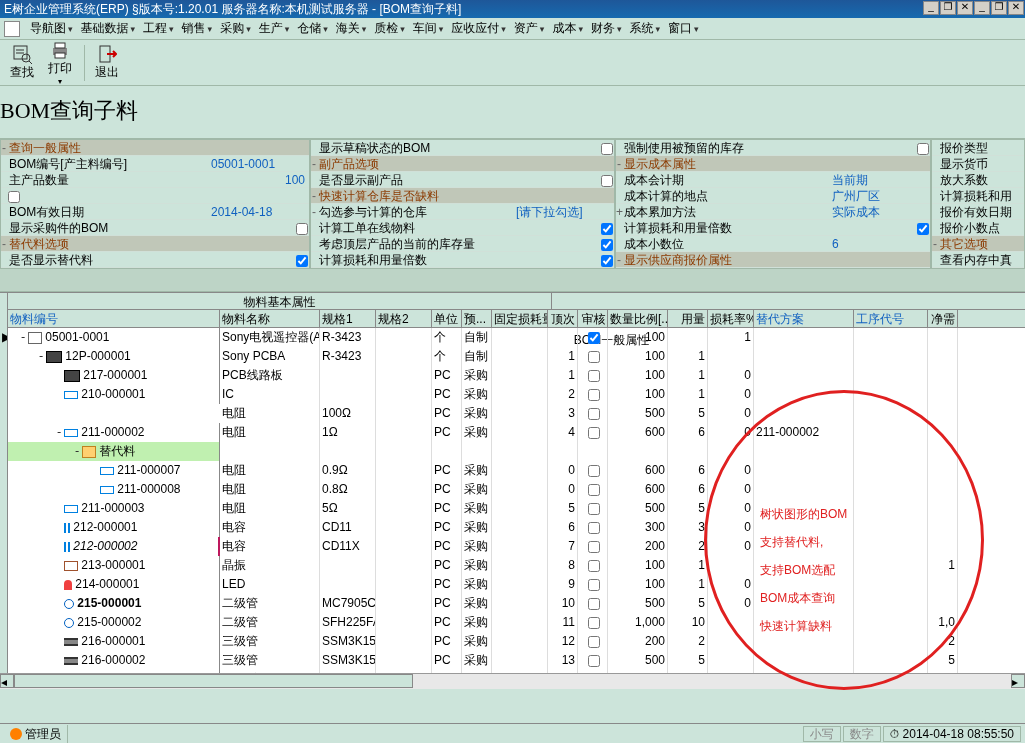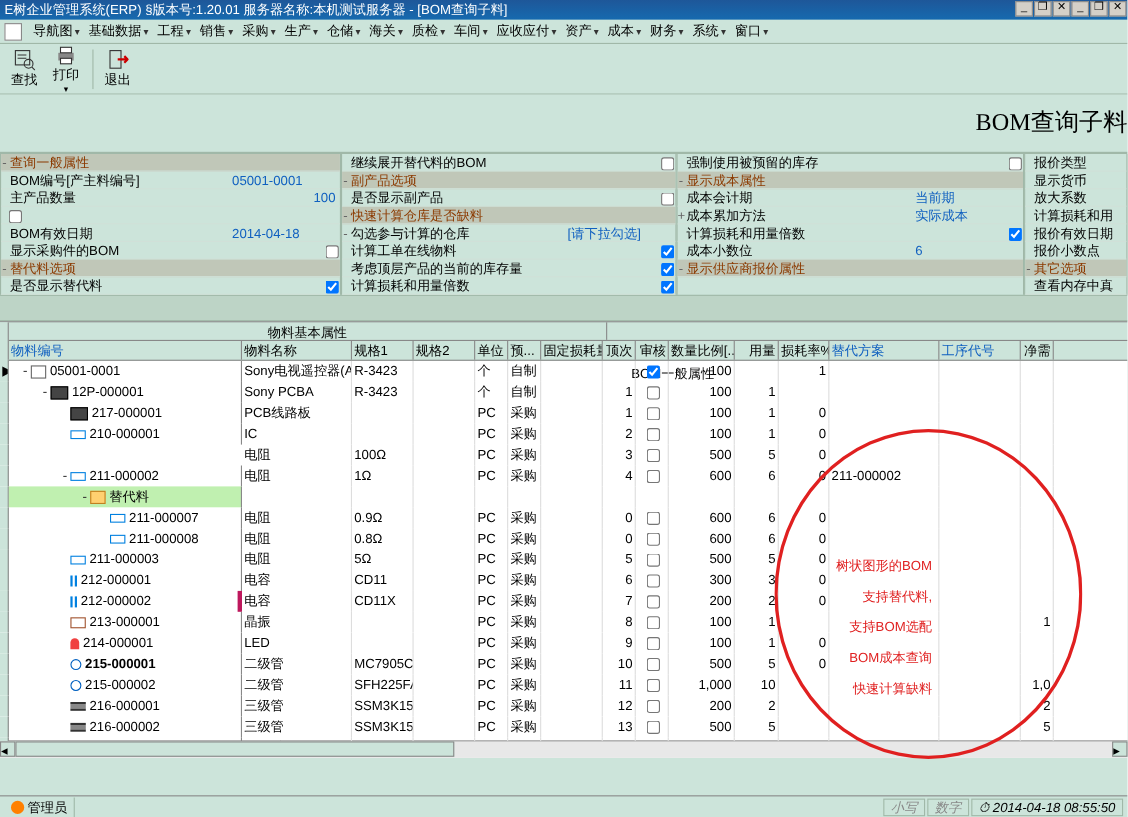--- a/index.html
+++ b/index.html
@@ -12,21 +12,21 @@
 .menubar { background: #cce4da; border-bottom: 1px solid #a0b8a8; padding-left: 4px; display:flex; align-items:center; height:22px; }
 .menubar .mico { width:16px; height:16px; border:1px solid #888; background:#fff; margin-right:6px; display:inline-block; }
 .menubar .item { padding: 2px 4px; display: inline-flex; align-items:center; cursor:pointer; }
 .menubar .item .arrow { font-size: 9px; margin-left: 2px; color:#333; }
 
 .toolbar { background: #cce4da; padding: 0px 4px 0px 4px; display: flex; border-bottom: 1px solid #a0b8a8; height:46px; align-items:center; }
 .toolbar .btn { display:flex; flex-direction:column; align-items:center; padding: 2px 6px; margin-right:2px; cursor:pointer; }
 .toolbar .btn .ico { width:20px; height:20px; }
 .toolbar .sep { width:1px; height:36px; background:#a0b8a8; margin: 0 4px; }
 
-.page-title { text-align:right; font-size: 22px; font-family: "SimSun"; padding: 10px 0 12px 0; background:#cce4da; border-bottom:2px solid #a0b8a8;}
+.page-title { text-align:left; font-size: 22px; font-family: "SimSun"; padding: 10px 0 12px 0; background:#cce4da; border-bottom:2px solid #a0b8a8;}
 
 .props-wrap { display:flex; background:#cce4da; }
 .prop-col { border-left:1px solid #a0b8a8; border-right:1px solid #a0b8a8; flex-shrink:0; }
 .col1 { width: 310px; } .col2 { width:305px; } .col3 { width:316px; } .col4 { flex-grow:1; }
 .prow { display:flex; height:16px; line-height:16px; border-bottom:1px solid #d0e0d8; white-space:nowrap; overflow:hidden; }
 .pt { width:6px; text-align:center; color:#666;}
 .cbx { width:14px; text-align:center; }
 .prow .label { flex-grow:1; padding-left:2px; }
 .prow .val { width:100px; color:#1060c0; padding-left:2px;}
 .head { background:#c0c7b8; color:#8b3a00; font-weight:normal; }
@@ -60,27 +60,27 @@
 .ico-cap { border-left:2px solid #0080e0; border-right:2px solid #0080e0; width:6px; height:10px;}
 .ico-xtl { background:#fff; border:1px solid #a0522d; height:10px;}
 .ico-led { background:#f04040; border-radius:4px 4px 0 0; width:8px; height:10px;}
 .ico-trans { border:1px solid #0060c0; border-radius:50%; width:10px; height:10px;}
 .ico-dip { border-top:2px solid #333; border-bottom:2px solid #333; height:8px; width:14px; background:linear-gradient(#888,#888);}
 input[type=checkbox]{ width:12px; height:12px; margin:0; vertical-align:middle;}
 
 .hilite { background:#c0f0b0; }
 
 .circle { position:absolute; border:3px solid #e02020; border-radius:50%; pointer-events:none;}
-.anno { position:absolute; color:#e02020; font-size:20px; line-height:28px; pointer-events:none; font-family:"SimHei","SimSun"; text-align:right;}
+.anno { position:absolute; color:#e02020; font-size:20px; line-height:28px; pointer-events:none; font-family:"SimHei","SimSun"; text-align:left;}
 
 .statusbar { position:absolute; bottom:0; left:0; right:0; height:20px; background:#cce4da; border-top:1px solid #888; display:flex; align-items:center; padding:0 4px; font-size:12px;}
 .statusbar .sb-item { padding:0 6px; border-right:1px solid #a0b8a8; height:18px; line-height:18px; display:flex; align-items:center;}
 .statusbar .admin-ico { width:12px; height:12px; background:#ff8000; border-radius:50%; margin-right:3px;}
 .statusbar .bubble { width:14px; height:12px; border:1px solid #888; border-radius:6px; background:#fff; margin-right:4px;}
-.sb-right { margin-left:auto; display:flex;font-style:italic; }
+.sb-right { margin-left:auto; display:flex; }
 .sb-box { padding:0 6px; border:1px solid #a0b8a8; margin-left:2px; color:#888; height:16px; line-height:14px;}
 .hscroll { height: 16px; background:#e8e8e8; border-top:1px solid #999; display:flex; }
 .hscroll .sbar { height:14px; background:#cce4da; border:1px solid #888; width:14px; }
 .hscroll .track { flex-grow:1; position:relative;}
 .hscroll .thumb { position:absolute; left:0; top:0; height:14px; width:40%; background:#cce4da; border:1px solid #888;}
 </style>
 </head>
 <body>
 
 <div class="title-bar">
@@ -168,21 +168,21 @@
       </div>
   <div class="prow">
         <span class="pt"></span>
         <span class="label ind1">是否显示替代料</span>
         <span class="cbx"><input type="checkbox" checked="" style=""></span>
       </div>
  </div>
  <div class="prop-col col2">
   <div class="prow">
         <span class="pt"></span>
-        <span class="label ind1">继续展开替代料的BOM</span>
+        <span class="label ind1">显示草稿状态的BOM</span>
         <span class="cbx"><input type="checkbox" style=""></span>
       </div>
   <div class="prow head">
         <span class="pt">-</span>
         <span class="label">副产品选项</span>
       </div>
   <div class="prow">
         <span class="pt"></span>
         <span class="label ind1">是否显示副产品</span>
         <span class="cbx"><input type="checkbox" style=""></span>
@@ -219,20 +219,25 @@
         <span class="cbx"><input type="checkbox" style=""></span>
       </div>
   <div class="prow head">
         <span class="pt">-</span>
         <span class="label">显示成本属性</span>
       </div>
   <div class="prow">
         <span class="pt"></span>
         <span class="label ind1">成本会计期</span>
         <span class="val">当前期</span>
+      </div>
+  <div class="prow">
+        <span class="pt"></span>
+        <span class="label ind1">成本计算的地点</span>
+        <span class="val">广州厂区</span>
       </div>
   <div class="prow">
         <span class="pt">+</span>
         <span class="label ind1">成本累加方法</span>
         <span class="val">实际成本</span>
       </div>
   <div class="prow">
         <span class="pt"></span>
         <span class="label ind1">计算损耗和用量倍数</span>
         <span class="cbx"><input type="checkbox" checked="" style=""></span>
@@ -503,21 +508,21 @@
         <div class="c-check"><input type="checkbox" style=""></div>
         <div class="c-qty">300</div>
         <div class="c-use">3</div>
         <div class="c-rate">0</div>
         <div class="c-alt"></div>
         <div class="c-proc"></div>
         <div class="c-net"></div>
       </div>
       <div class="grow">
         <div class="hsel" style="border-right:1px solid #888;background:#cce4da;"></div>
-        <div class="c-tree" style="border-right:4px solid #be185d;"><span class="tw" style="width:44px;"></span><span class="tw" style="width:10px;color:#333;"></span><span class="ticon ico-cap"></span>&nbsp;<span>212-000002</span></div>
+        <div class="c-tree" style="border-right:2px solid #be185d;font-style:italic;"><span class="tw" style="width:44px;"></span><span class="tw" style="width:10px;color:#333;"></span><span class="ticon ico-cap"></span>&nbsp;<span>212-000002</span></div>
         <div class="c-name">电容</div>
         <div class="c-spec1">CD11X</div>
         <div class="c-spec2"></div>
         <div class="c-unit">PC</div>
         <div class="c-pre">采购</div>
         <div class="c-loss"></div>
         <div class="c-level">7</div>
         <div class="c-check"><input type="checkbox" style=""></div>
         <div class="c-qty">200</div>
         <div class="c-use">2</div>

